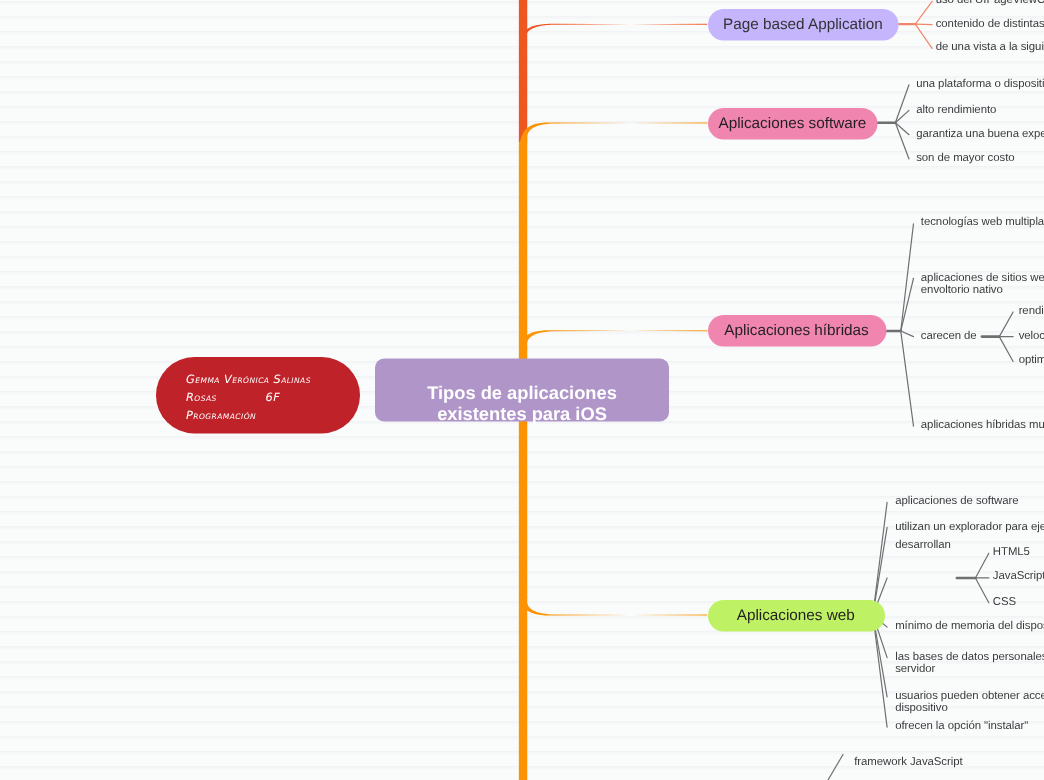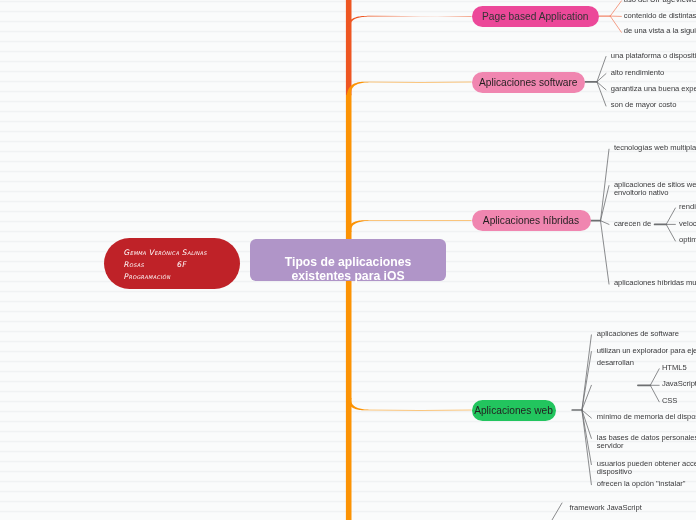--- a/index.html
+++ b/index.html
@@ -94,30 +94,30 @@
 
 <div class="node" id="author" style="left:104px;top:238px;width:136px;height:51px;align-items:center;justify-content:flex-start;padding-left:20px;padding-top:3px;">
   <div>
     <div class="ln">Gemma Verónica Salinas</div>
     <div class="ln">Rosas            6F</div>
     <div class="ln">Programación</div>
   </div>
 </div>
 
 <div id="dynamic">
-    <div class="node bnode" style="left: 471.5px; top: 5.7px; width: 127.5px; height: 21px; background: #ec4899; color: rgb(51, 51, 53);">
+    <div class="node bnode" style="left: 471.5px; top: 5.7px; width: 127.5px; height: 21px; background: #c4b5fd; color: rgb(51, 51, 53);">
       <span>Page based Application</span>
     </div>
     <div class="node bnode" style="left: 471.5px; top: 71.5px; width: 113.5px; height: 21px; background: rgb(240, 134, 176); color: rgb(35, 31, 32);">
       <span>Aplicaciones software</span>
     </div>
     <div class="node bnode" style="left: 471.5px; top: 210px; width: 119px; height: 21px; background: rgb(240, 134, 176); color: rgb(35, 31, 32);">
       <span>Aplicaciones híbridas</span>
     </div>
-    <div class="node bnode" style="left: 471.5px; top: 399.5px; width: 84px; height: 21px; background: #22c55e; color: rgb(35, 31, 32); align-items: center;">
+    <div class="node bnode" style="left: 471.5px; top: 399.5px; width: 118px; height: 21px; background: #bef264; color: rgb(35, 31, 32); align-items: center;">
       <span>Aplicaciones web</span>
     </div>
     <div class="leaf" style="left: 623.8px; top: -4px;">
       <div>uso del UIPageViewController</div>
     </div>
     <div class="leaf" style="left: 623.8px; top: 11.5px;">
       <div>contenido de distintas vistas</div>
     </div>
     <div class="leaf" style="left: 623.8px; top: 27.4px;">
       <div>de una vista a la siguiente</div>

